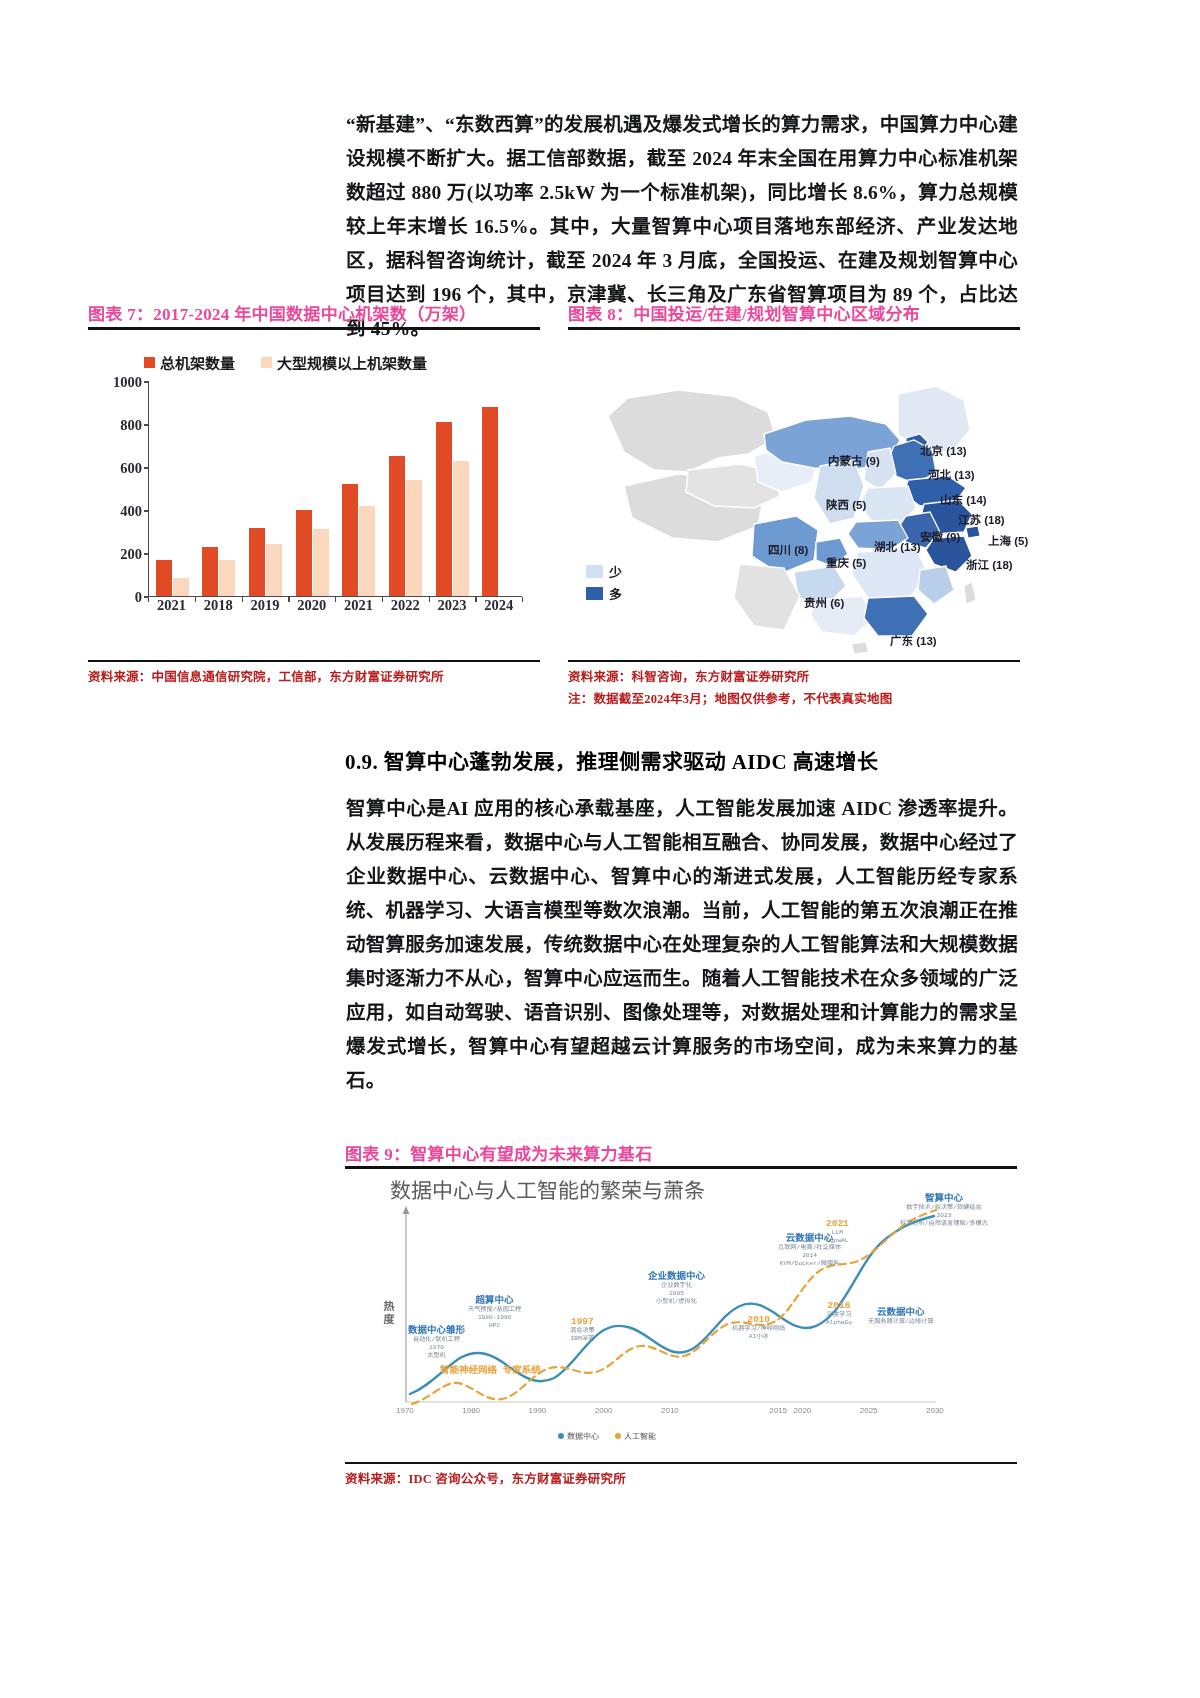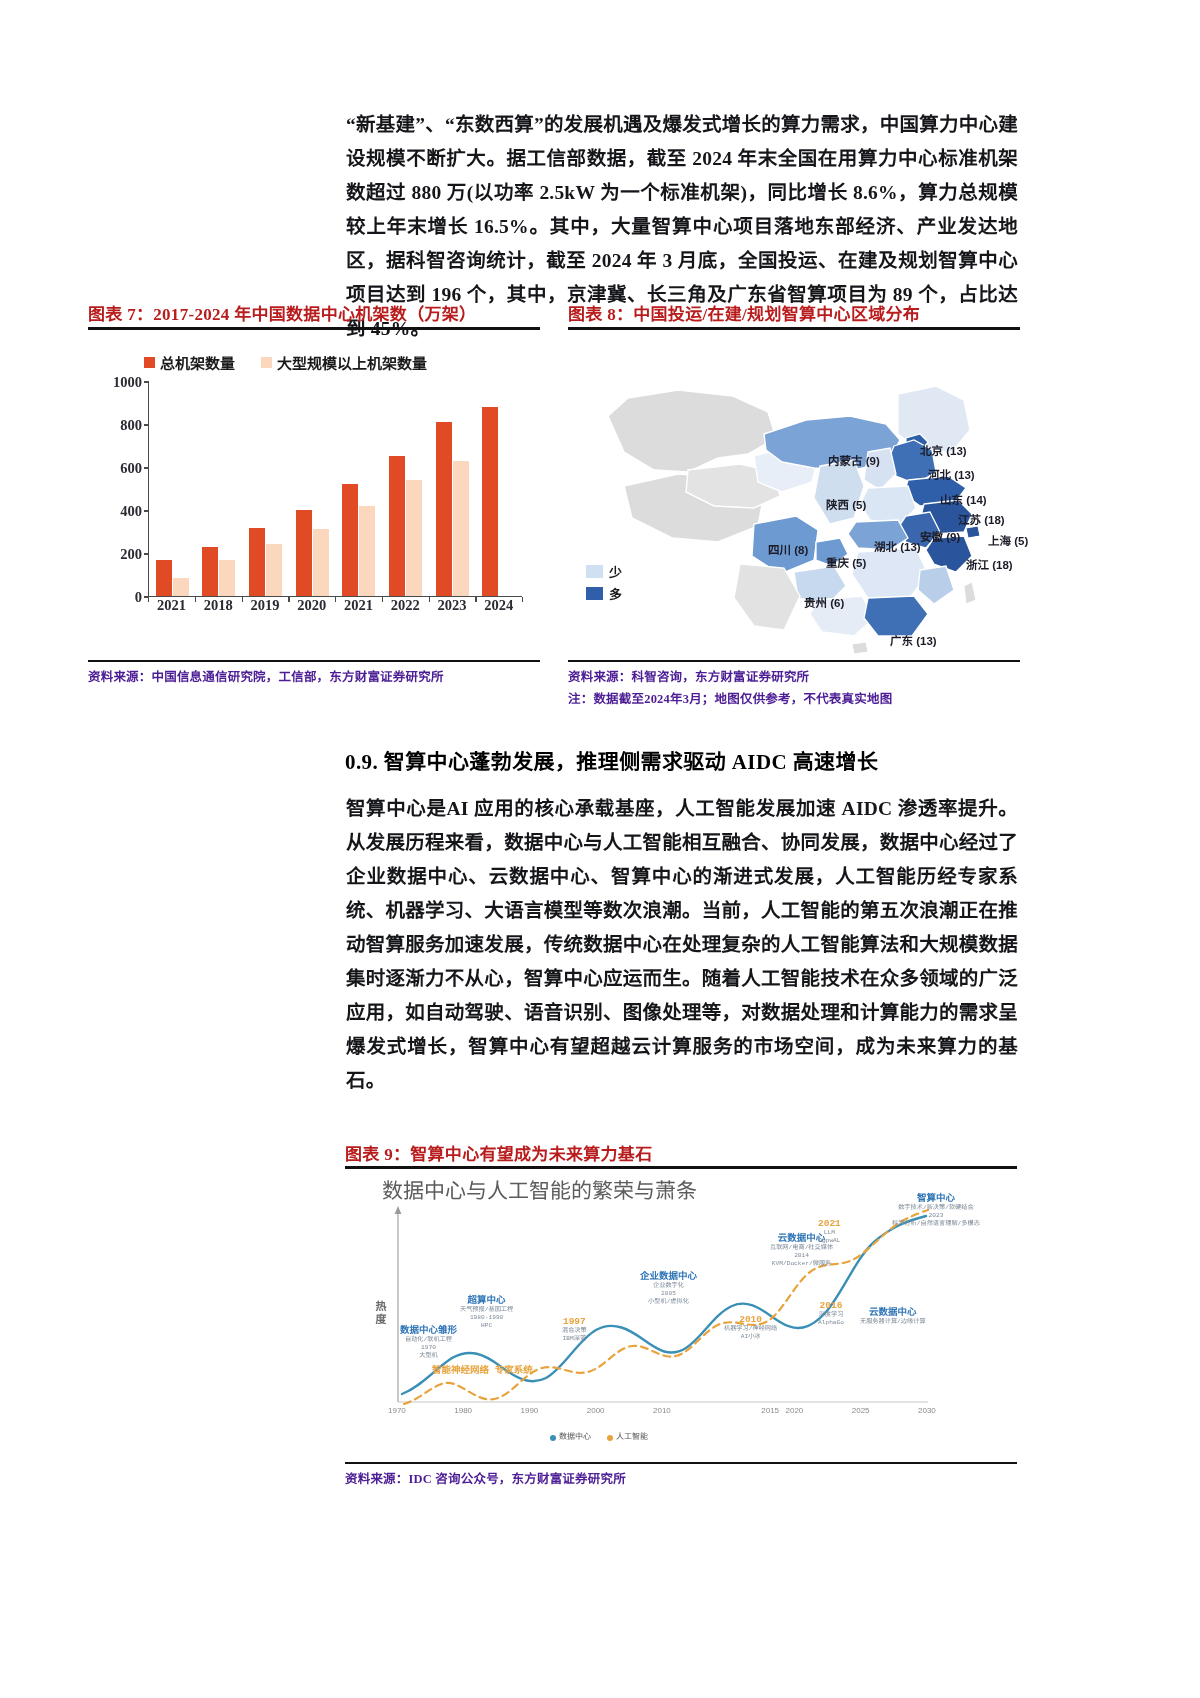--- a/index.html
+++ b/index.html
@@ -25,35 +25,35 @@
     font-weight:600;
     color:#15161a;
   }
   .para.bold-lead{font-weight:700;}
 
   
   .fig-title{
     position:absolute;
     font-size:17px;
     font-weight:700;
-    color:#b91c1c;
+    color:#ec4899;
     letter-spacing:.3px;
     white-space:nowrap;
   }
   .fig-rule{
     position:absolute;
     height:3px;
     background:#111;
   }
   .fig-rule.thin{height:1.5px;background:#111;}
   .fig-src{
     position:absolute;
     font-size:12.5px;
     font-weight:700;
-    color:#4c1d95;
+    color:#b91c1c;
     letter-spacing:.2px;
     white-space:nowrap;
   }
 
   
   .sec-head{
     position:absolute;
     font-size:21px;
     font-weight:800;
     color:#000;
@@ -103,42 +103,42 @@
   #fig8{position:absolute;left:568px;top:346px;width:460px;height:312px;overflow:hidden;}
   .maplabel{
     position:absolute;font-size:11.5px;font-weight:700;color:#1c1c28;
     white-space:nowrap;font-family:"Liberation Sans",sans-serif;
   }
   .map-legend{position:absolute;left:18px;top:216px;font-size:13px;font-weight:700;}
   .map-legend .row{display:flex;align-items:center;gap:6px;margin-bottom:3px;}
   .map-legend .box{width:17px;height:13px;display:inline-block;}
 
   
-  #fig9{position:absolute;left:340px;top:1172px;width:600px;height:280px;}
+  #fig9{position:absolute;left:348px;top:1172px;width:600px;height:280px;}
   .f9title{
     position:absolute;left:42px;top:2px;
     font-size:21px;color:#5c5c5c;font-weight:500;
     font-family:"Liberation Sans",sans-serif;white-space:nowrap;
   }
   .f9axislab{
     position:absolute;font-size:11px;color:#6a6a6a;font-weight:600;
     font-family:"Liberation Sans",sans-serif;
   }
   .f9node{
     position:absolute;text-align:center;white-space:nowrap;
     font-family:Liberation Mono, monospace;
   }
   .f9node .n-t{font-size:9.5px;font-weight:800;color:#2e75b6;display:block;}
   .f9node .n-t.orange{color:#e8a33d;}
   .f9node .n-s{font-size:6.2px;color:#7d8a99;display:block;line-height:8px;}
   .f9legend{
     position:absolute;left:210px;top:258px;display:flex;gap:16px;
     font-size:8px;color:#555;font-family:"Liberation Sans",sans-serif;
   }
-  .f9legend .li{display:flex;align-items:flex-end;gap:3px;}
+  .f9legend .li{display:flex;align-items:center;gap:3px;}
   .f9legend .dot{width:6px;height:6px;border-radius:50%;display:inline-block;}
   .f9xt{position:absolute;font-size:8px;color:#8a8a8a;font-family:"Liberation Sans",sans-serif;}
 </style>
 </head>
 <body>
 
 <div class="page">
 
   <div class="para bold-lead" style="left:346px;top:108px;width:672px;">“新基建”、“东数西算”的发展机遇及爆发式增长的算力需求，中国算力中心建设规模不断扩大。据工信部数据，截至 2024 年末全国在用算力中心标准机架数超过 880 万(以功率 2.5kW 为一个标准机架)，同比增长 8.6%，算力总规模较上年末增长 16.5%。其中，大量智算中心项目落地东部经济、产业发达地区，据科智咨询统计，截至 2024 年 3 月底，全国投运、在建及规划智算中心项目达到 196 个，其中，京津冀、长三角及广东省智算项目为 89 个，占比达到 45%。</div>
 

